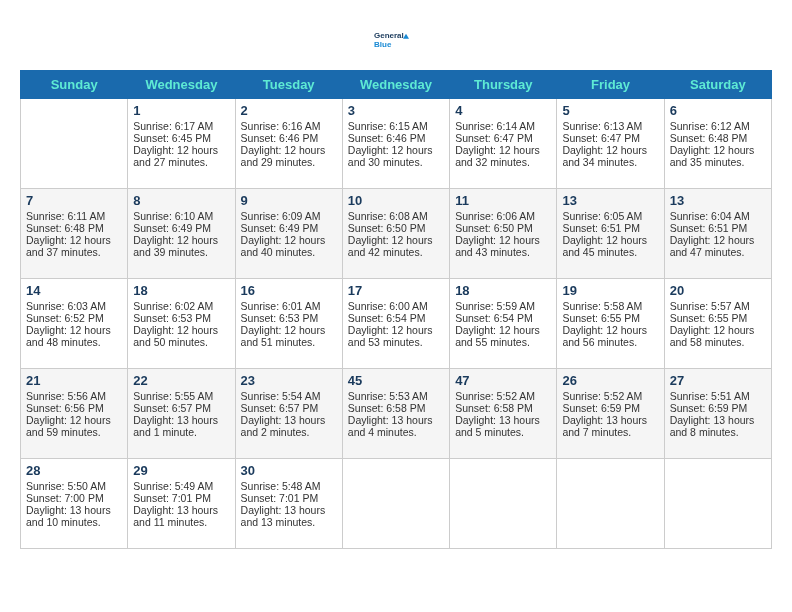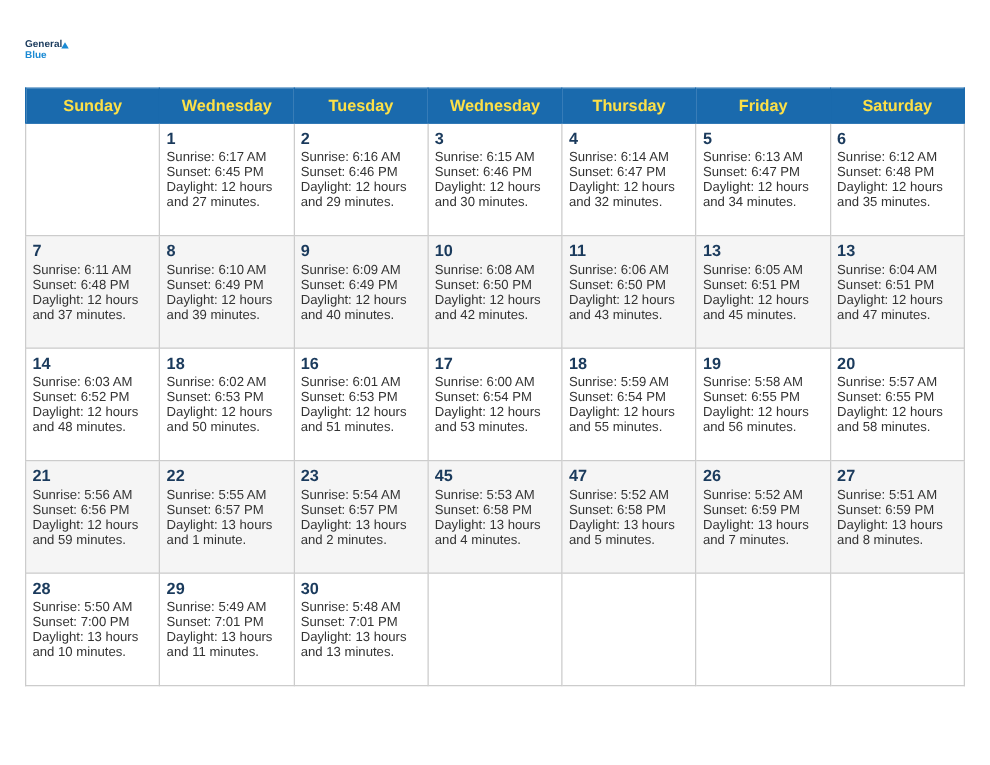--- a/index.html
+++ b/index.html
@@ -5,21 +5,21 @@
     * { box-sizing: border-box; margin: 0; padding: 0; }
     body {
       font-family: Arial, sans-serif;
       background: #fff;
       width: 792px;
       min-height: 612px;
       padding: 20px;
     }
     .header {
       display: flex;
-      justify-content: flex-start;
+      justify-content: center;
       align-items: flex-start;
       margin-bottom: 10px;
     }
     .logo {
       display: flex;
       align-items: center;
     }
     .logo-icon {
       width: 40px;
       height: 40px;
@@ -36,21 +36,21 @@
     .location {
       font-size: 16px;
       color: #333;
     }
     table {
       width: 100%;
       border-collapse: collapse;
     }
     thead tr th {
       background: #1a6aad;
-      color: #fde047;
+      color: #5eead4;
       padding: 6px 4px;
       font-size: 13px;
       font-weight: bold;
       border: 1px solid #1a6aad;
     }
     tbody tr td {
       border: 1px solid #ccc;
       vertical-align: top;
       padding: 4px 5px;
       font-size: 10.5px;

